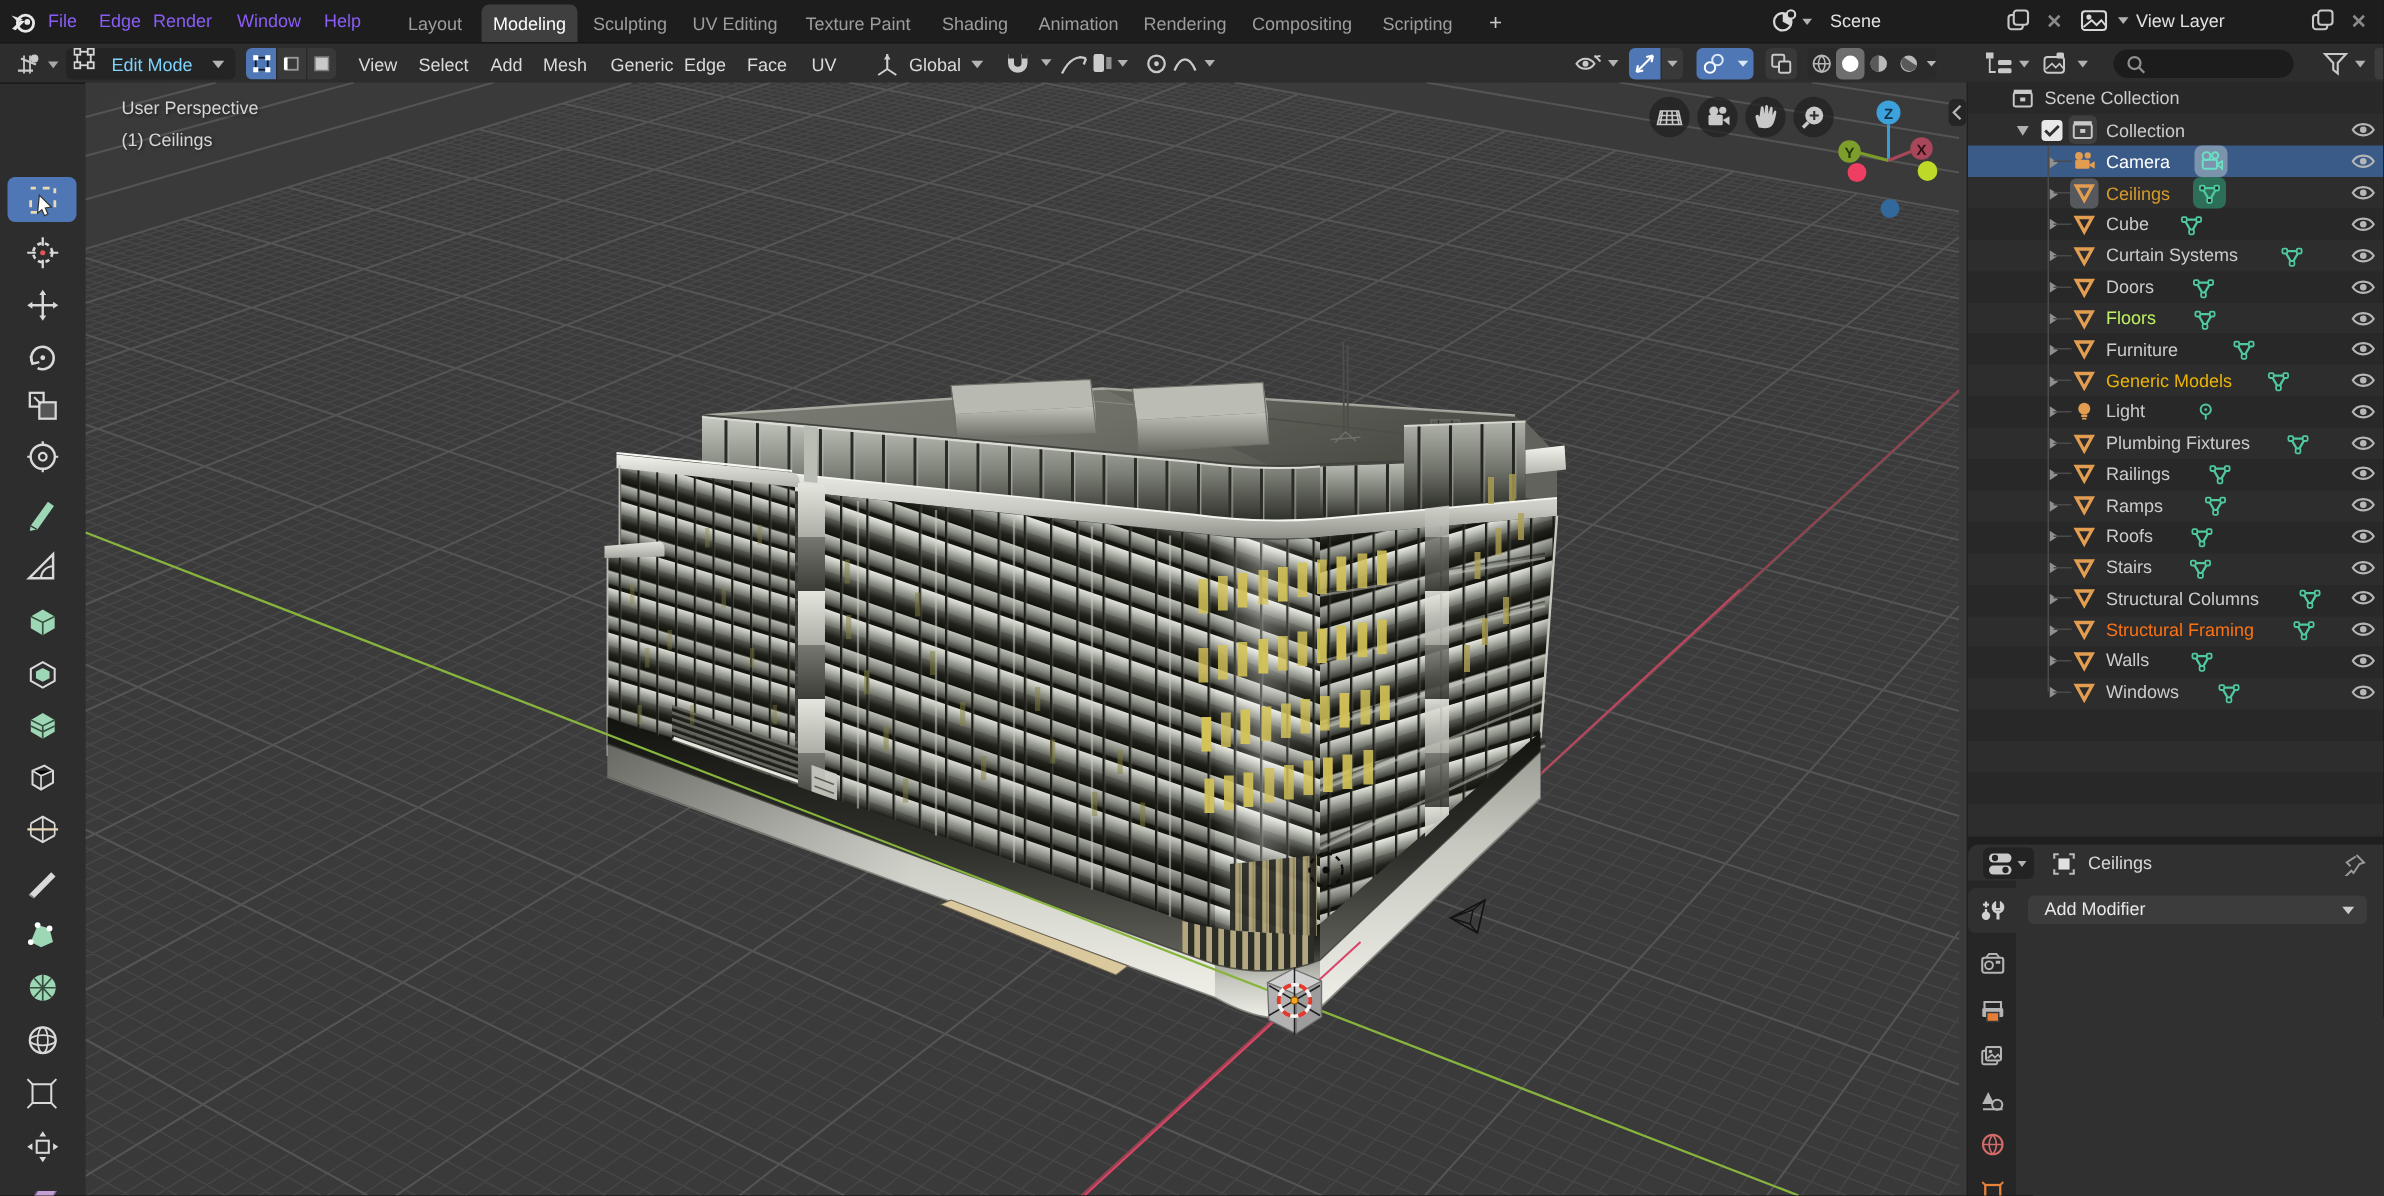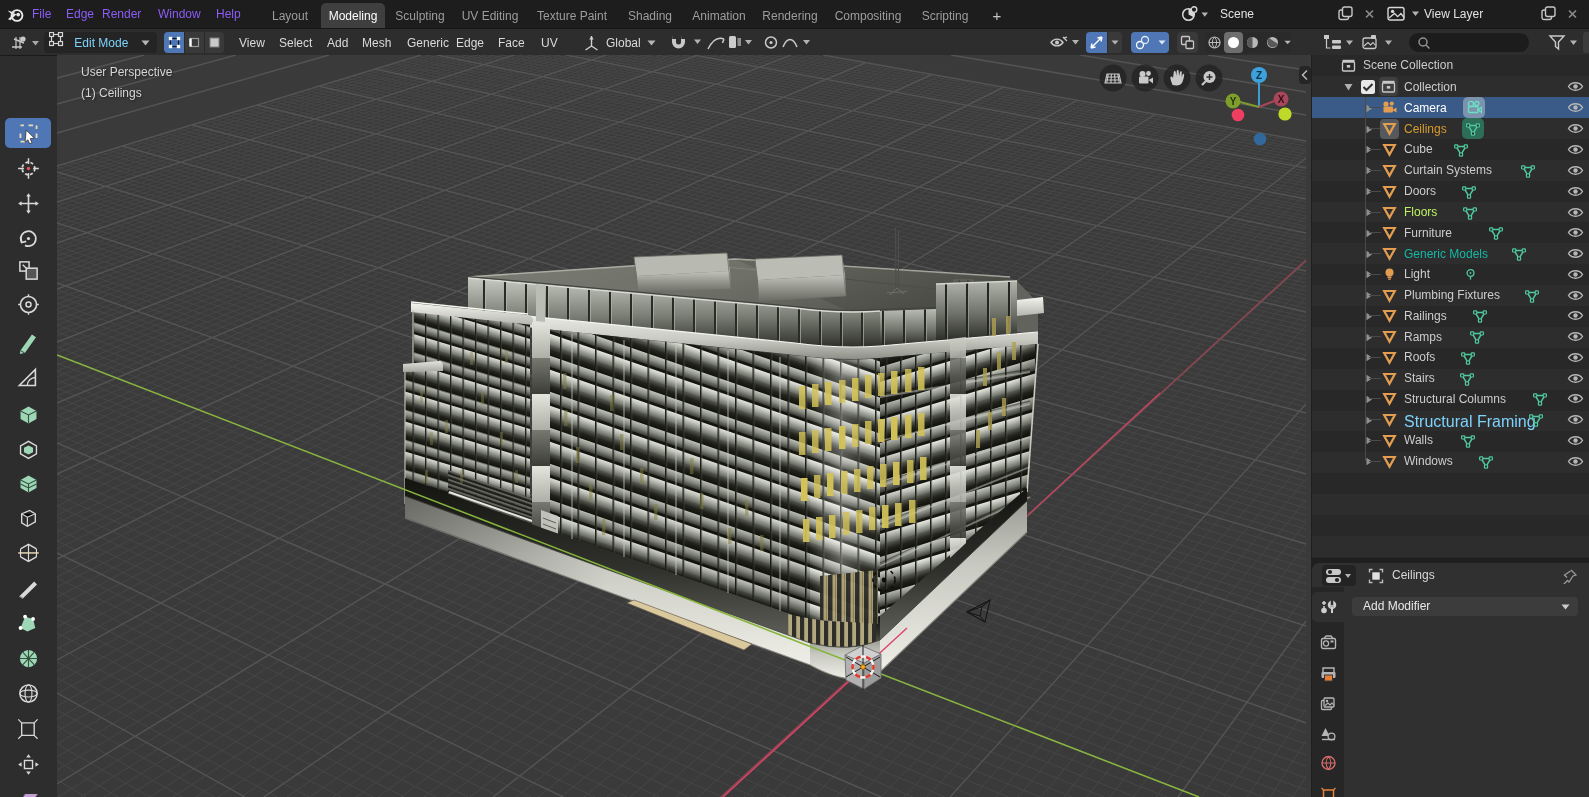--- a/index.html
+++ b/index.html
@@ -888,21 +888,21 @@
           </svg></div>
       </div>
       <div class="orow" style="top:188.1px">
         <svg class="abs" style="left:49px;top:6.5px" width="8" height="9" viewBox="0 0 8 9">
           <path d="M1.5 0.8 L7 4.5 L1.5 8.2 Z" fill="#909090"></path>
         </svg>
         <div class="abs" style="left:53px;top:10px;width:12px;height:1px;background:#4a4a4a"></div>
         <div class="abs" style="left:66px;top:3px"><svg width="15" height="15" viewBox="0 0 15 15">
             <path d="M2.2 3 L12.8 3 L7.5 12.6 Z" fill="none" stroke="#e39d50" stroke-width="2.2"></path>
           </svg></div>
-        <div class="abs" style="left:88px;top:3.5px;font-size:12px;color:#14b8a6">Generic Models</div>
+        <div class="abs" style="left:88px;top:3.5px;font-size:12px;color:#eab308">Generic Models</div>
         <div class="abs" style="left:195px;top:3px"><svg width="16" height="16" viewBox="0 0 16 16">
             <path d="M3.2 4.4 L12.8 4.4 L8 12.6 Z" fill="none" stroke="#4fc99d" stroke-width="1.5"></path>
             <rect x="1.6" y="2.8" width="3.2" height="3.2" rx="0.8" fill="#282828" stroke="#4fc99d" stroke-width="1.2"></rect>
             <rect x="11.2" y="2.8" width="3.2" height="3.2" rx="0.8" fill="#282828" stroke="#4fc99d" stroke-width="1.2"></rect>
             <rect x="6.4" y="11" width="3.2" height="3.2" rx="0.8" fill="#282828" stroke="#4fc99d" stroke-width="1.2"></rect>
           </svg></div>
         <div class="eye"><svg width="17" height="13" viewBox="0 0 17 13">
             <path d="M1.5 6.5 C4.5 1.5 12.5 1.5 15.5 6.5 C12.5 11.5 4.5 11.5 1.5 6.5 Z" fill="none" stroke="#b6b6b6" stroke-width="1.4"></path>
             <circle cx="8.5" cy="6.5" r="2.2" fill="#b6b6b6"></circle>
           </svg></div>
@@ -1049,21 +1049,21 @@
           </svg></div>
       </div>
       <div class="orow" style="top:354.1px">
         <svg class="abs" style="left:49px;top:6.5px" width="8" height="9" viewBox="0 0 8 9">
           <path d="M1.5 0.8 L7 4.5 L1.5 8.2 Z" fill="#909090"></path>
         </svg>
         <div class="abs" style="left:53px;top:10px;width:12px;height:1px;background:#4a4a4a"></div>
         <div class="abs" style="left:66px;top:3px"><svg width="15" height="15" viewBox="0 0 15 15">
             <path d="M2.2 3 L12.8 3 L7.5 12.6 Z" fill="none" stroke="#e39d50" stroke-width="2.2"></path>
           </svg></div>
-        <div class="abs" style="left:88px;top:3.5px;font-size:16px;color:#7dd3fc">Structural Framing</div>
+        <div class="abs" style="left:88px;top:3.5px;font-size:12px;color:#f97316">Structural Framing</div>
         <div class="abs" style="left:212px;top:3px"><svg width="16" height="16" viewBox="0 0 16 16">
             <path d="M3.2 4.4 L12.8 4.4 L8 12.6 Z" fill="none" stroke="#4fc99d" stroke-width="1.5"></path>
             <rect x="1.6" y="2.8" width="3.2" height="3.2" rx="0.8" fill="#282828" stroke="#4fc99d" stroke-width="1.2"></rect>
             <rect x="11.2" y="2.8" width="3.2" height="3.2" rx="0.8" fill="#282828" stroke="#4fc99d" stroke-width="1.2"></rect>
             <rect x="6.4" y="11" width="3.2" height="3.2" rx="0.8" fill="#282828" stroke="#4fc99d" stroke-width="1.2"></rect>
           </svg></div>
         <div class="eye"><svg width="17" height="13" viewBox="0 0 17 13">
             <path d="M1.5 6.5 C4.5 1.5 12.5 1.5 15.5 6.5 C12.5 11.5 4.5 11.5 1.5 6.5 Z" fill="none" stroke="#b6b6b6" stroke-width="1.4"></path>
             <circle cx="8.5" cy="6.5" r="2.2" fill="#b6b6b6"></circle>
           </svg></div>

